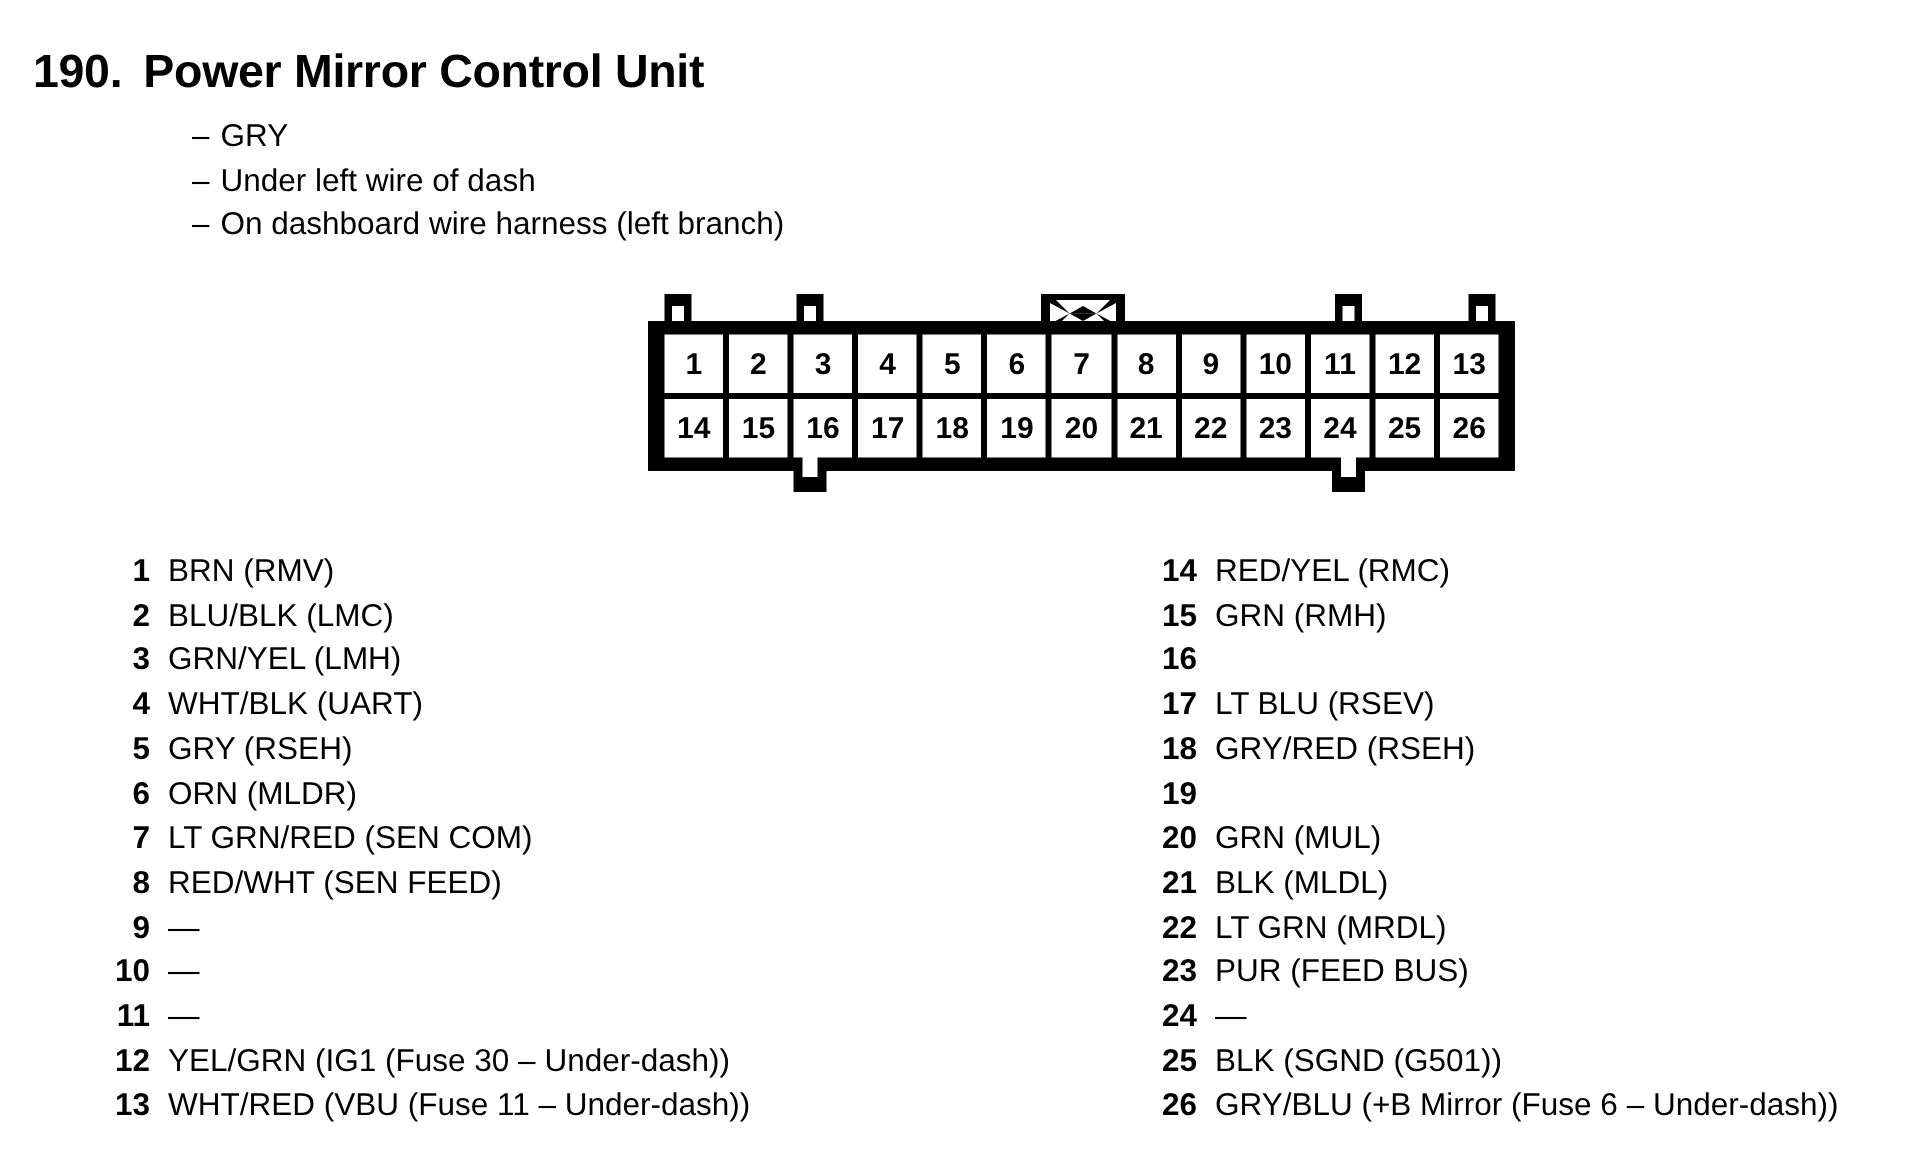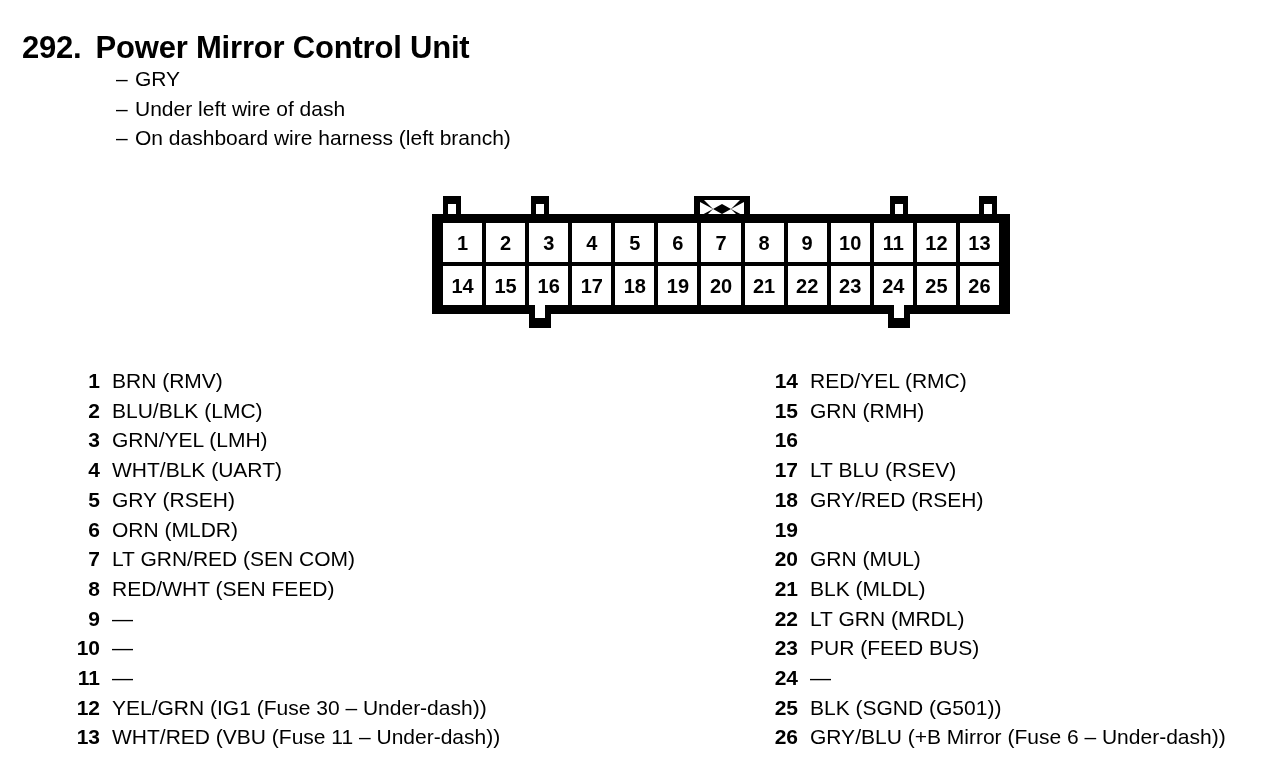--- a/index.html
+++ b/index.html
@@ -32,21 +32,21 @@
   #page-title .num {
     display: inline-block;
     margin-right: 14px;
   }
 
   #subtitle-list {
     position: absolute;
     left: 112px;
     top: 60px;
     list-style: none;
-    margin: 4px;
+    margin: 16px;
     padding: 0;
   }
   #subtitle-list li {
     font-size: 21px;
     line-height: 29.5px;
     white-space: nowrap;
   }
   #subtitle-list li .dash {
     display: inline-block;
     width: 19px;
@@ -176,21 +176,21 @@
 
   .pin-list .pin-label {
     padding-left: 12px;
     flex: 1 1 auto;
   }
 </style>
 </head>
 <body>
 
 <h1 id="page-title">
-  <span class="num">292.</span><span>Power Mirror Control Unit</span>
+  <span class="num">190.</span><span>Power Mirror Control Unit</span>
 </h1>
 
 <ul id="subtitle-list">
     <li><span class="dash">–</span><span>GRY</span></li>
     <li><span class="dash">–</span><span>Under left wire of dash</span></li>
     <li><span class="dash">–</span><span>On dashboard wire harness (left branch)</span></li>
   </ul>
 
 <div id="connector">
 

